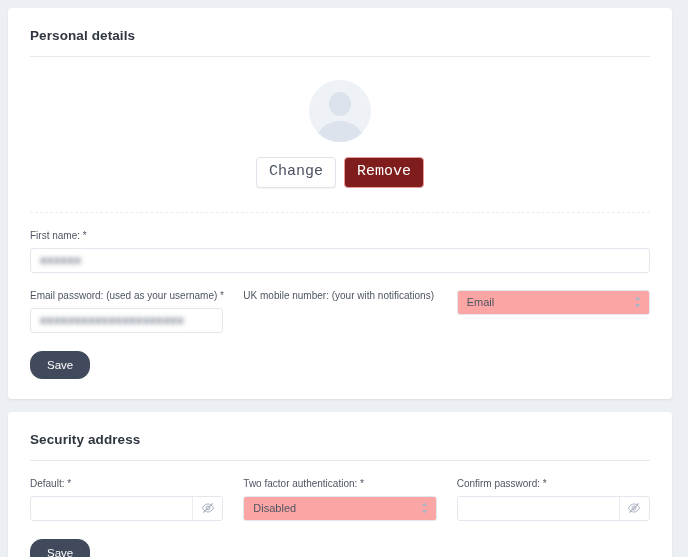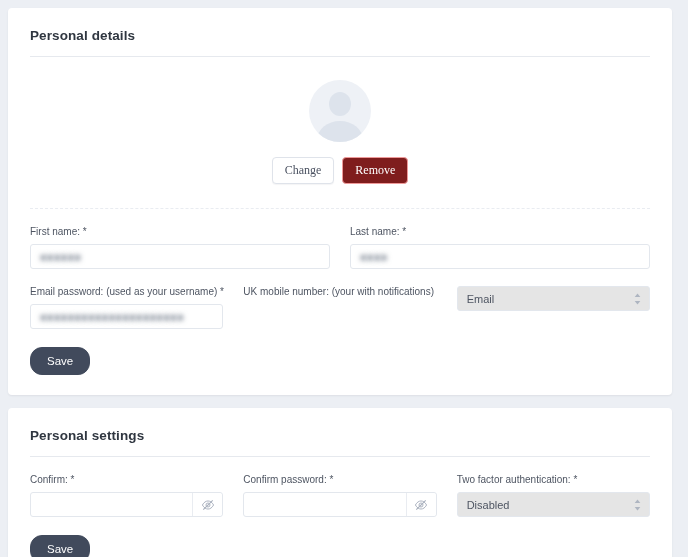--- a/index.html
+++ b/index.html
@@ -73,22 +73,22 @@
     background: #dde3ec;
     left: 8px;
     top: 41px;
   }
   .avatar-buttons {
     margin-top: 15px;
     display: flex;
     gap: 8px;
   }
   .btn {
-    font-family: Liberation Serif, serif;
-    font-size: 12px;
+    font-family: Liberation Mono, monospace;
+    font-size: 15px;
     border-radius: 4px;
     padding: 6px 12px;
     cursor: pointer;
     border: 1px solid transparent;
     line-height: 1.1;
   }
   .btn-change {
     background: #ffffff;
     border: 1px solid #dfe3ea;
     color: #4a5160;
@@ -151,21 +151,21 @@
     font-size: 11px;
     user-select: none;
     letter-spacing: .2px;
   }
   .input-wrap { position: relative; width: 100%; }
   .select-wrap { position: relative; width: 100%; }
   .select-box {
     height: 25px;
     border: 1px solid #e3e7ed;
     border-radius: 3px;
-    background: #e5e5e5;
+    background: #fca5a5;
     font-size: 11px;
     color: #4e5562;
     padding: 0 26px 0 9px;
     box-sizing: border-box;
     display: flex;
     align-items: center;
     width: 100%;
   }
   .stepper-icon {
     position: absolute;
@@ -233,28 +233,20 @@
 
     <div class="form-row">
       <div class="field">
         <div class="label">First name: *</div>
         <div class="input-wrap">
           <div class="input">
             <span class="blurred">■■■■■■</span>
           </div>
         </div>
       </div>
-      <div class="field">
-        <div class="label">Last name: *</div>
-        <div class="input-wrap">
-          <div class="input">
-            <span class="blurred">■■■■</span>
-          </div>
-        </div>
-      </div>
     </div>
 
     <div class="form-row">
       <div class="field">
         <div class="label">Email password: (used as your username) *</div>
         <div class="input-wrap">
           <div class="input">
             <span class="blurred">■■■■■■■■■■■■■■■■■■■■■</span>
           </div>
         </div>
@@ -272,60 +264,60 @@
         </div>
       </div>
     </div>
 
     <div class="save-row">
       <button class="btn-save">Save</button>
     </div>
   </div>
 
   <div class="card">
-    <div class="card-title">Personal settings</div>
+    <div class="card-title">Security address</div>
     <div class="title-rule"></div>
 
     <div class="form-row">
       <div class="field">
-        <div class="label">Confirm: *</div>
+        <div class="label">Default: *</div>
         <div class="pw-wrap">
           <input class="pw-input" type="password" placeholder="" style="">
           <div class="pw-toggle">
             <svg width="14" height="14" viewBox="0 0 16 16">
               <path d="M1.6 8 C3.4 4.8 5.6 3.4 8 3.4 C10.4 3.4 12.6 4.8 14.4 8 C12.6 11.2 10.4 12.6 8 12.6 C5.6 12.6 3.4 11.2 1.6 8 Z" fill="none" stroke="#a9b0bd" stroke-width="1.1"></path>
               <circle cx="8" cy="8" r="2.3" fill="none" stroke="#a9b0bd" stroke-width="1.1"></circle>
               <line x1="2.6" y1="13.4" x2="13.4" y2="2.6" stroke="#a9b0bd" stroke-width="1.2"></line>
             </svg>
           </div>
+        </div>
+      </div>
+      <div class="field">
+        <div class="label">Two factor authentication: *</div>
+        <div class="select-wrap">
+          <div class="select-box">Disabled</div>
+          <svg class="stepper-icon" viewBox="0 0 9 13">
+            <path d="M4.5 1 L7.3 4.4 L1.7 4.4 Z" fill="#aeb5c1"></path>
+            <path d="M4.5 12 L7.3 8.6 L1.7 8.6 Z" fill="#aeb5c1"></path>
+          </svg>
         </div>
       </div>
       <div class="field">
         <div class="label">Confirm password: *</div>
         <div class="pw-wrap">
           <input class="pw-input" type="password" placeholder="" style="">
           <div class="pw-toggle">
             <svg width="14" height="14" viewBox="0 0 16 16">
               <path d="M1.6 8 C3.4 4.8 5.6 3.4 8 3.4 C10.4 3.4 12.6 4.8 14.4 8 C12.6 11.2 10.4 12.6 8 12.6 C5.6 12.6 3.4 11.2 1.6 8 Z" fill="none" stroke="#a9b0bd" stroke-width="1.1"></path>
               <circle cx="8" cy="8" r="2.3" fill="none" stroke="#a9b0bd" stroke-width="1.1"></circle>
               <line x1="2.6" y1="13.4" x2="13.4" y2="2.6" stroke="#a9b0bd" stroke-width="1.2"></line>
             </svg>
           </div>
         </div>
       </div>
-      <div class="field">
-        <div class="label">Two factor authentication: *</div>
-        <div class="select-wrap">
-          <div class="select-box">Disabled</div>
-          <svg class="stepper-icon" viewBox="0 0 9 13">
-            <path d="M4.5 1 L7.3 4.4 L1.7 4.4 Z" fill="#aeb5c1"></path>
-            <path d="M4.5 12 L7.3 8.6 L1.7 8.6 Z" fill="#aeb5c1"></path>
-          </svg>
-        </div>
-      </div>
     </div>
 
     <div class="save-row">
       <button class="btn-save">Save</button>
     </div>
   </div>
 
 </div>
 
 </body></html>

